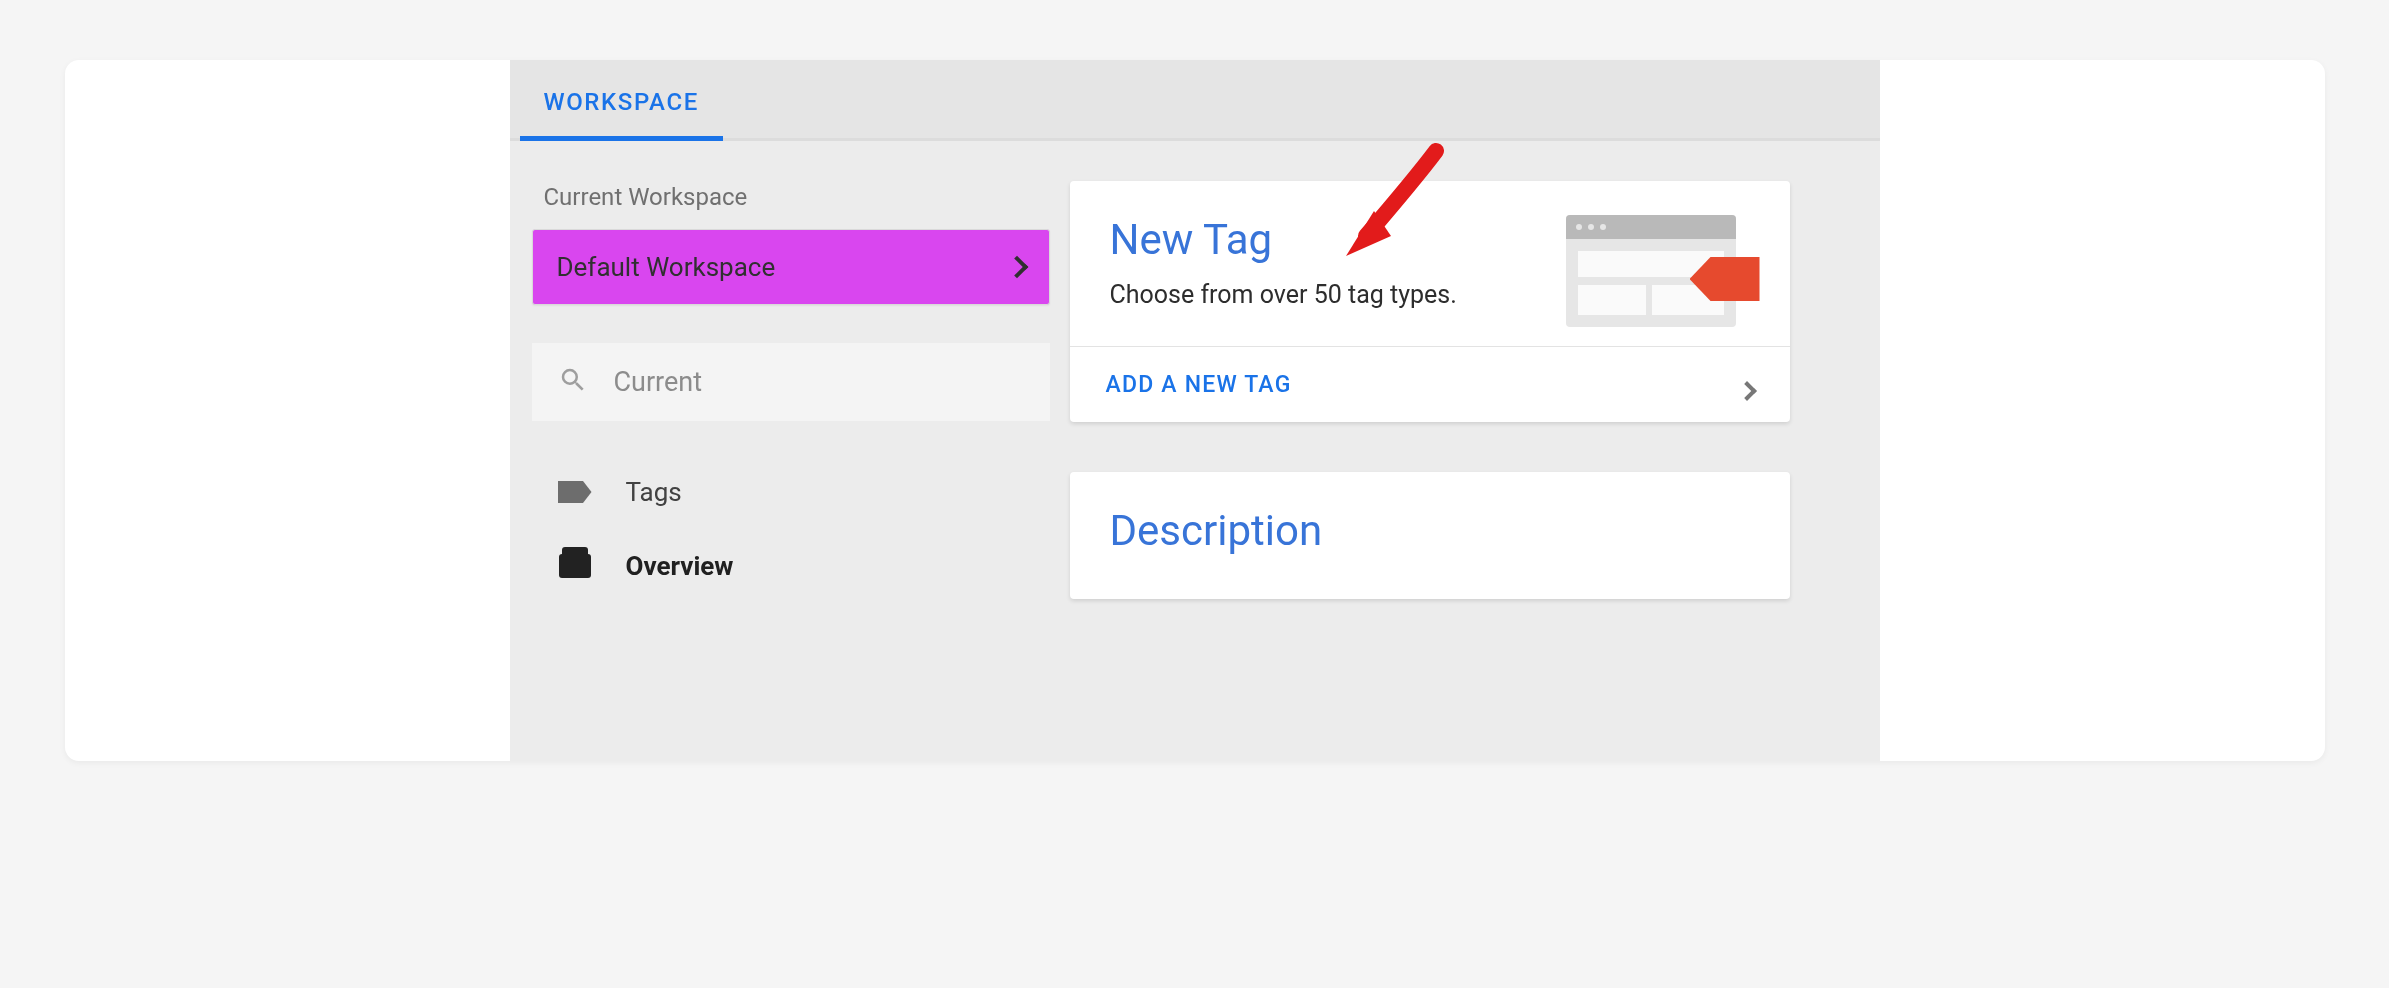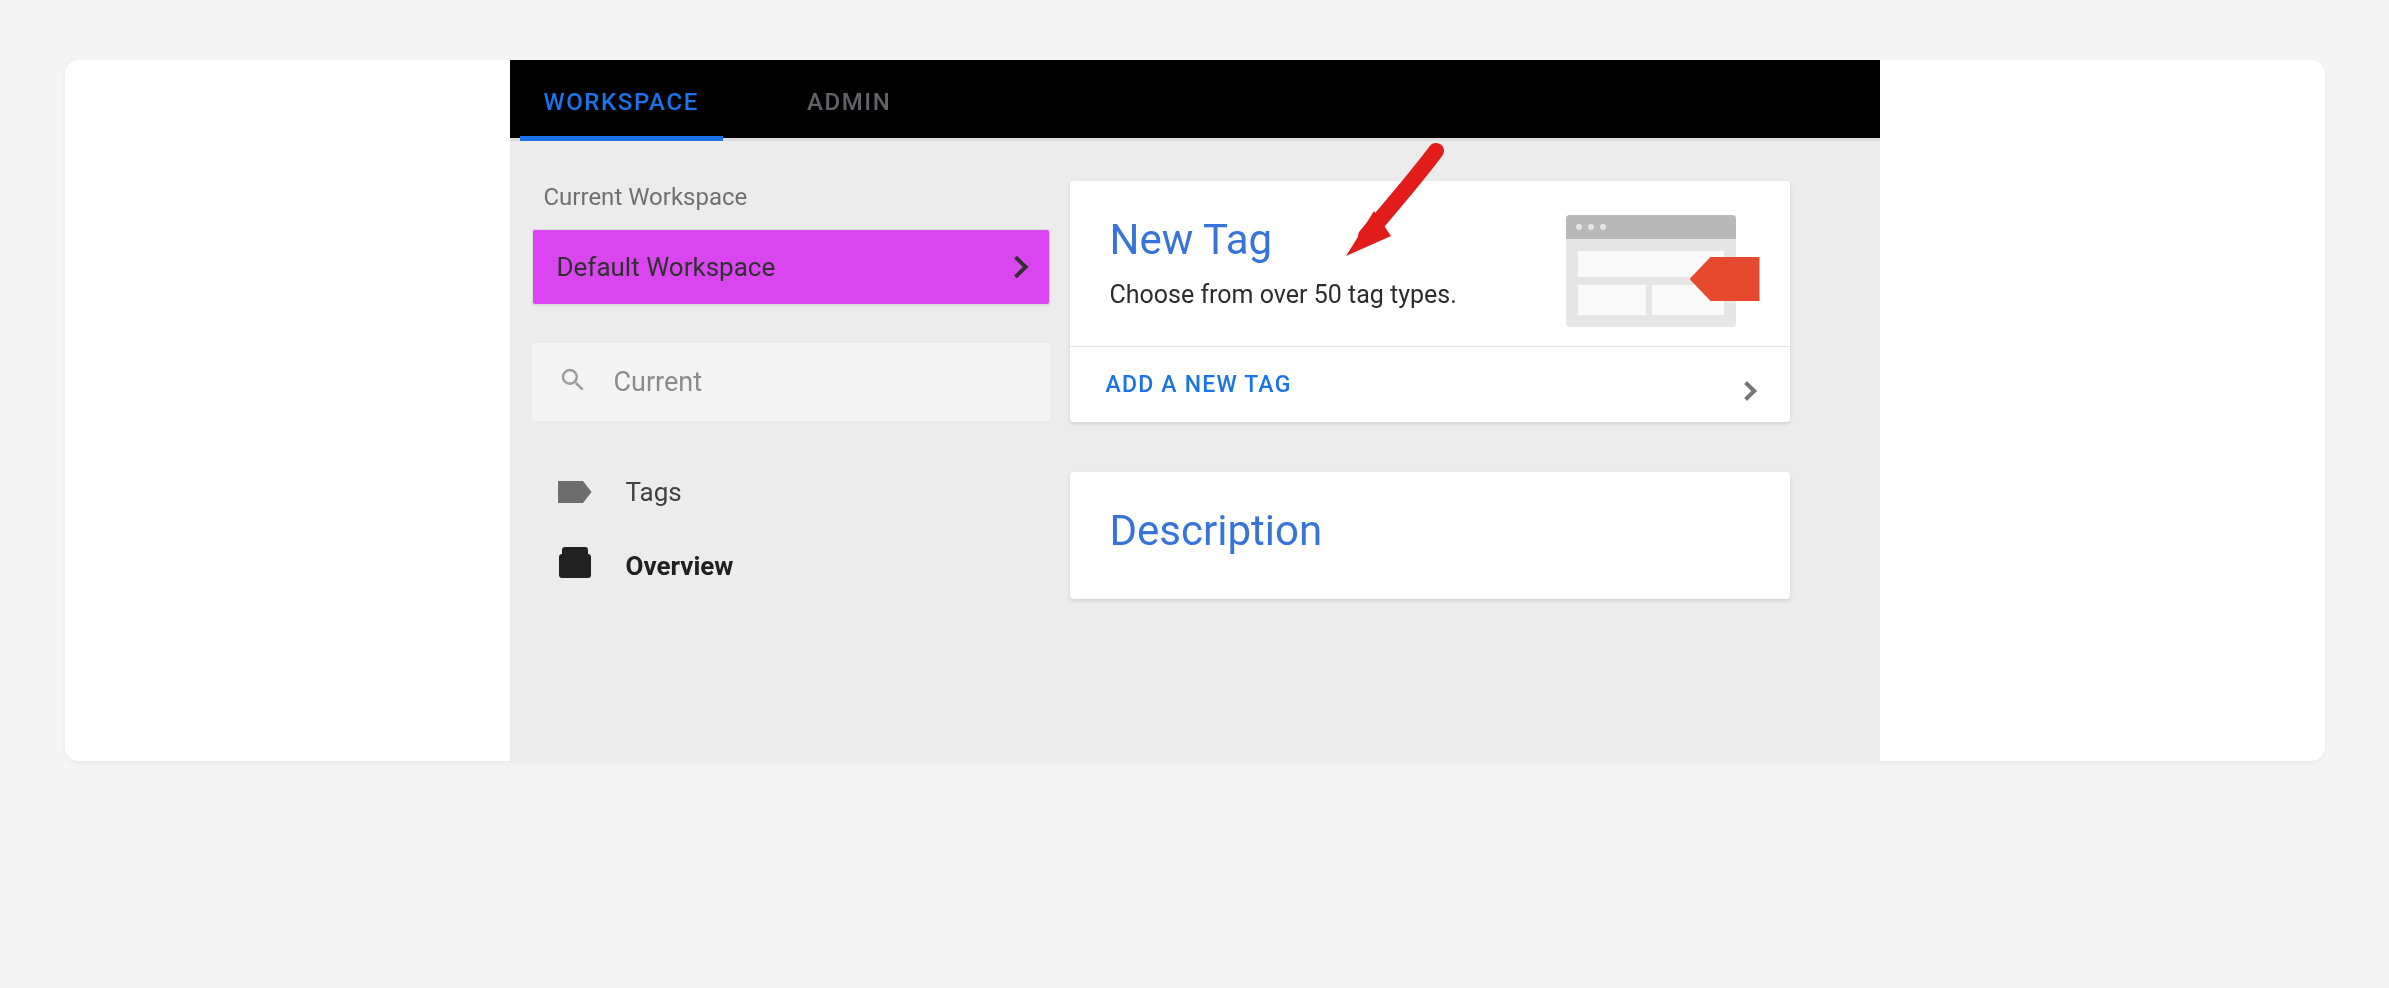--- a/index.html
+++ b/index.html
@@ -20,21 +20,21 @@
     justify-content: center;
   }
   .frame {
     width: 1370px;
     overflow:hidden;
   }
   
   .tabs {
     display:flex;
     border-bottom: 3px solid #dcdcdc;
-    background:#000000;
+    background:#e5e5e5;
     padding-left: 10px;
     gap: 60px;
   }
   .tab {
     padding: 28px 24px 22px 24px;
     font-size: 24px;
     font-weight: 500;
     letter-spacing: 1.6px;
     color:#5f6368;
     cursor:pointer;
@@ -113,21 +113,20 @@
   .red-arrow svg{ width:120px; height:130px;}
 </style>
 </head>
 <body>
 
 <div class="outer-card">
   <div class="frame">
 
     <div class="tabs">
       <div class="tab active">WORKSPACE</div>
-      <div class="tab">ADMIN</div>
     </div>
 
     <div class="body-area">
 
       <div class="sidebar">
         <div class="ws-label">Current Workspace</div>
         <div class="ws-select">
           <span>Default Workspace</span>
           <span class="chev"></span>
         </div>

